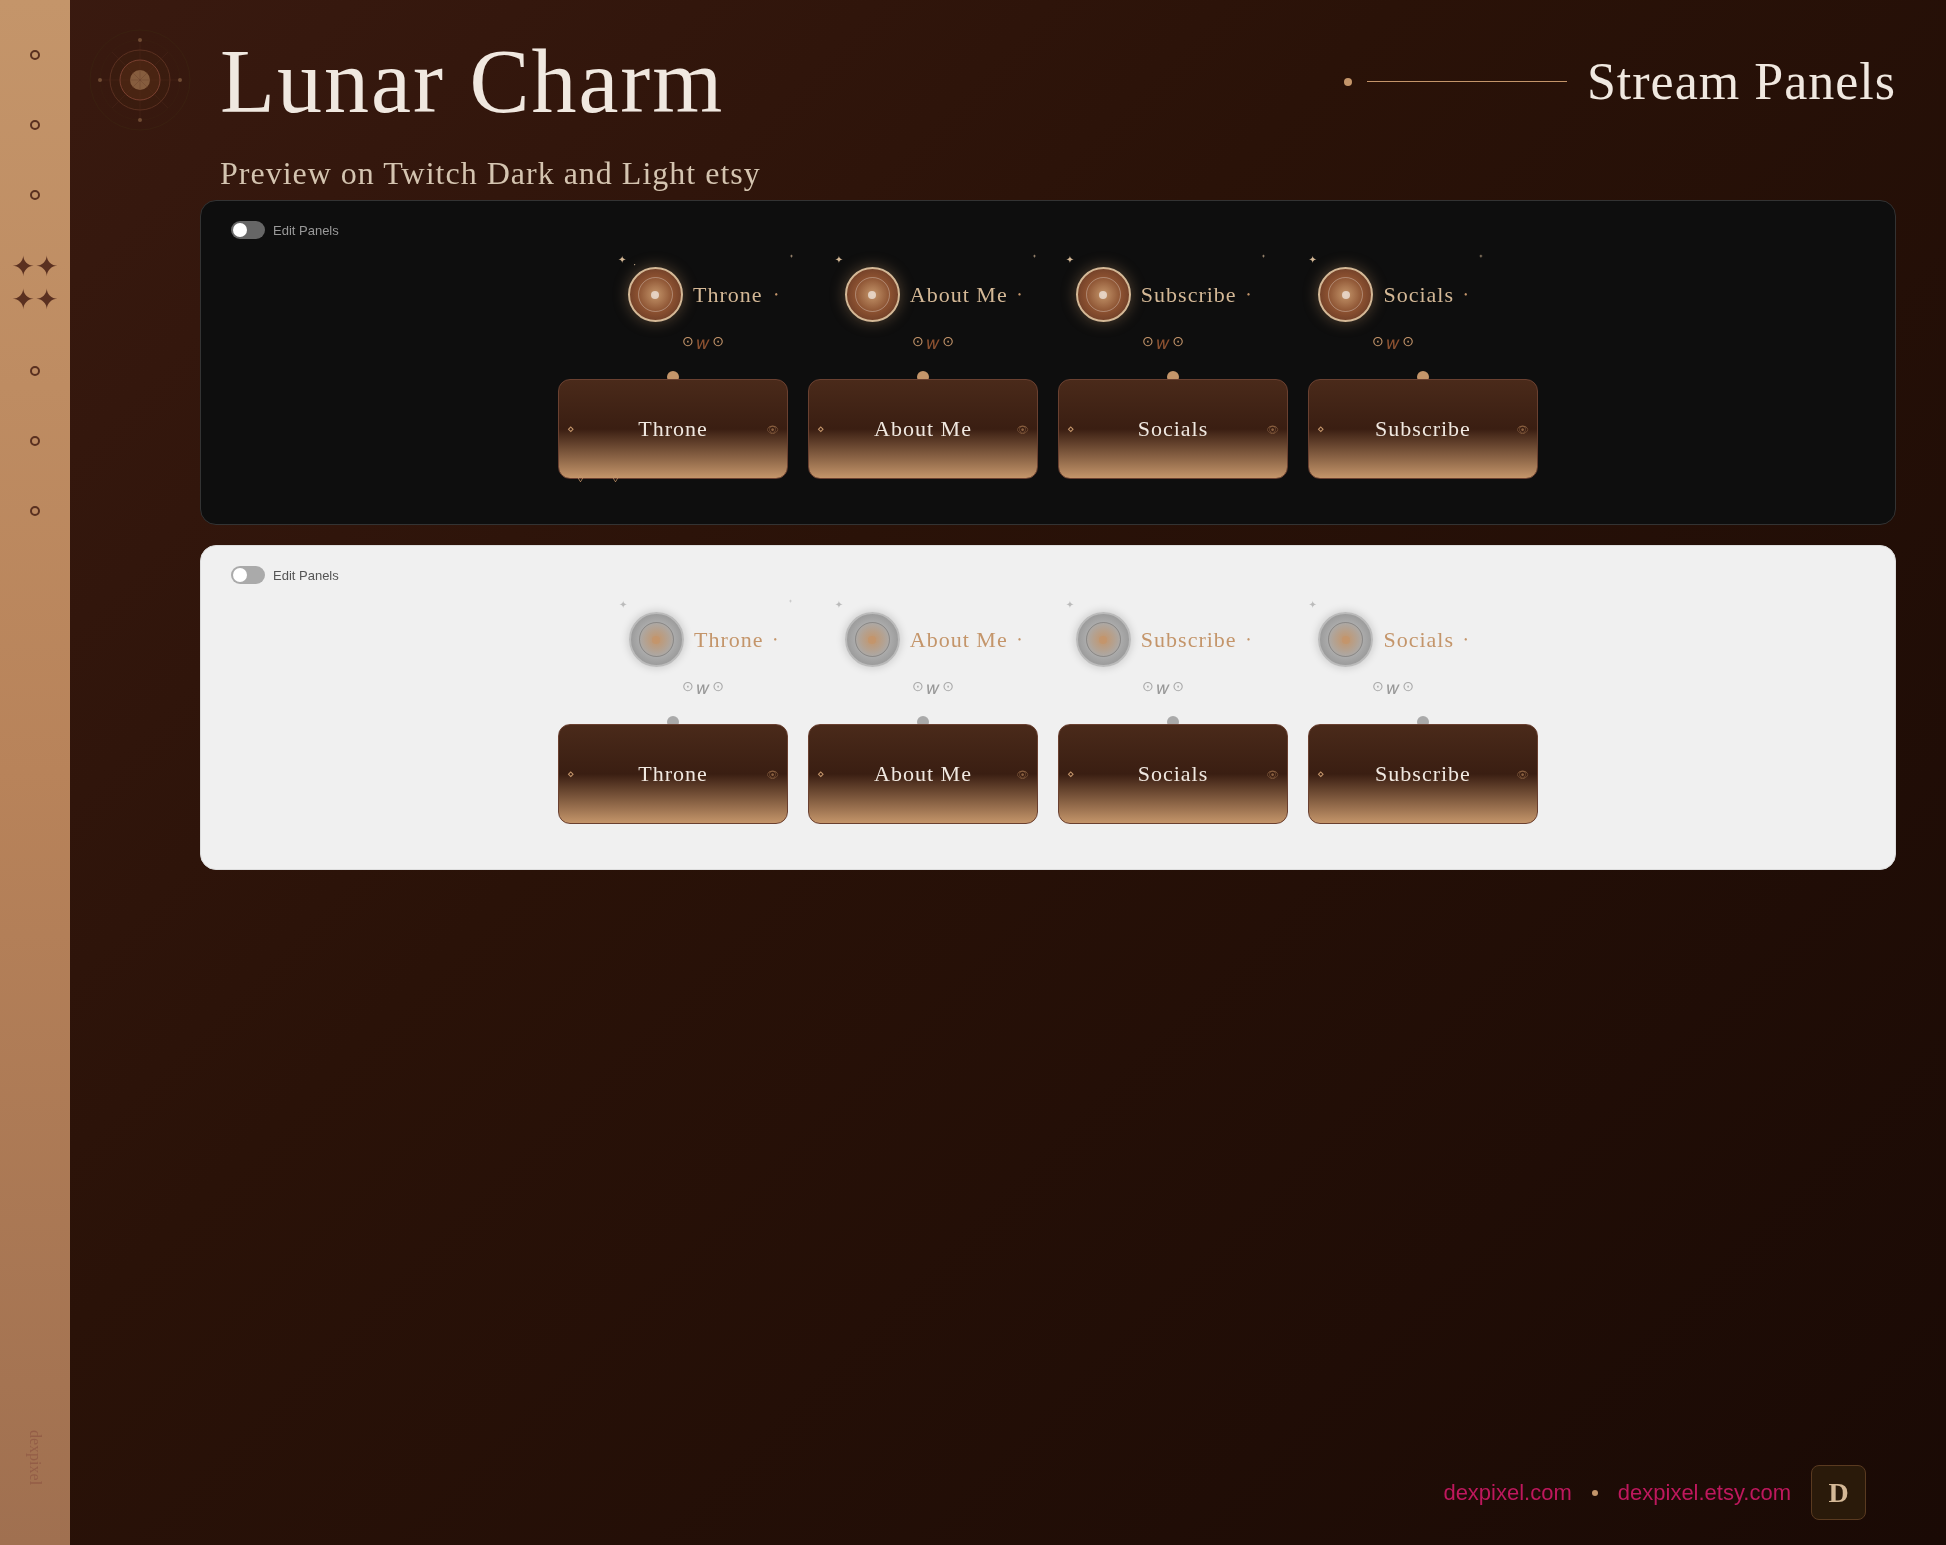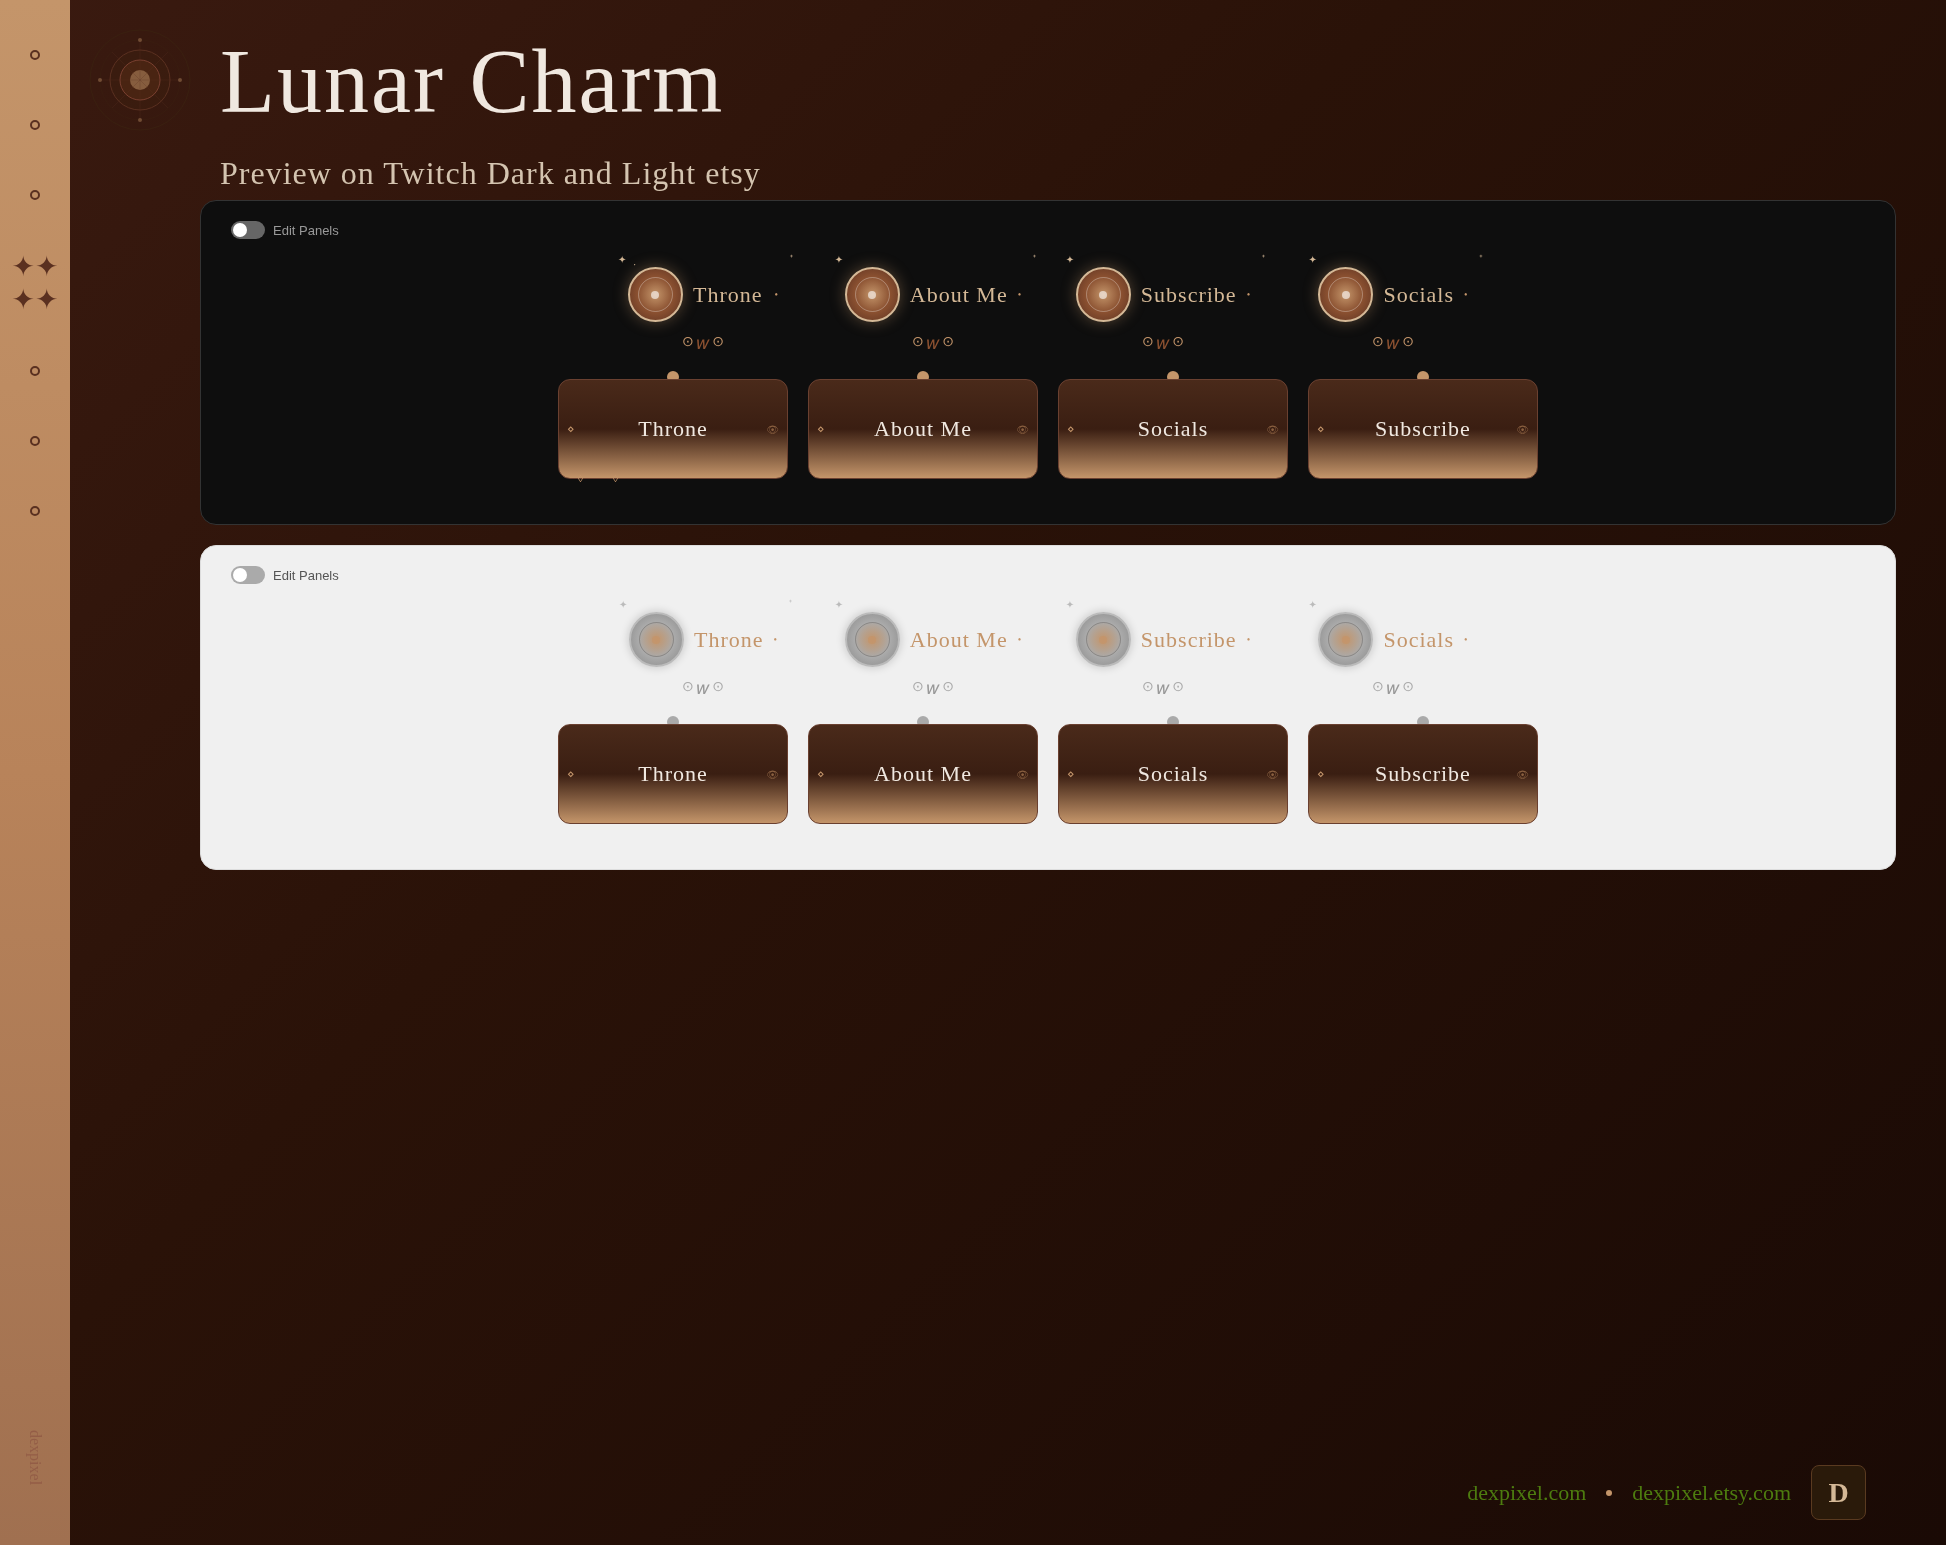--- a/index.html
+++ b/index.html
@@ -261,23 +261,23 @@
     .footer {
       position: absolute;
       bottom: 25px;
       right: 80px;
       display: flex;
       align-items: center;
       gap: 20px;
     }
 
     .footer-text {
-      font-family: Liberation Serif, serif;
+      font-family: Liberation Sans, sans-serif;
       font-size: 22px;
-      color: #4d7c0f;
+      color: #be185d;
     }
 
     .footer-dot {
       width: 6px;
       height: 6px;
       background: #c4956a;
       border-radius: 50%;
     }
 
     .footer-logo {
@@ -375,20 +375,27 @@
     <line x1="88" y1="32" x2="32" y2="88" stroke="#5a3020" stroke-width="0.5" opacity="0.5"></line>
     <circle cx="60" cy="20" r="2" fill="#c4956a" opacity="0.4"></circle>
     <circle cx="60" cy="100" r="2" fill="#c4956a" opacity="0.4"></circle>
     <circle cx="20" cy="60" r="2" fill="#c4956a" opacity="0.4"></circle>
     <circle cx="100" cy="60" r="2" fill="#c4956a" opacity="0.4"></circle>
   </svg>
 </div>
 
 <div class="header">
   <div class="title">Lunar Charm</div>
+  <div class="subtitle-area">
+    <div class="subtitle-line">
+      <div class="subtitle-dot"></div>
+      <div class="subtitle-line-bar"></div>
+    </div>
+    <div class="subtitle">Stream Panels</div>
+  </div>
 </div>
 
 <div class="preview-text">Preview on Twitch Dark and Light etsy</div>
 
 <div class="main-content">
 
   <div class="twitch-panel twitch-panel-dark">
     <div class="edit-panels-bar">
       <div class="toggle-switch"></div>
       <span class="edit-panels-text edit-panels-text-dark">Edit Panels</span>

